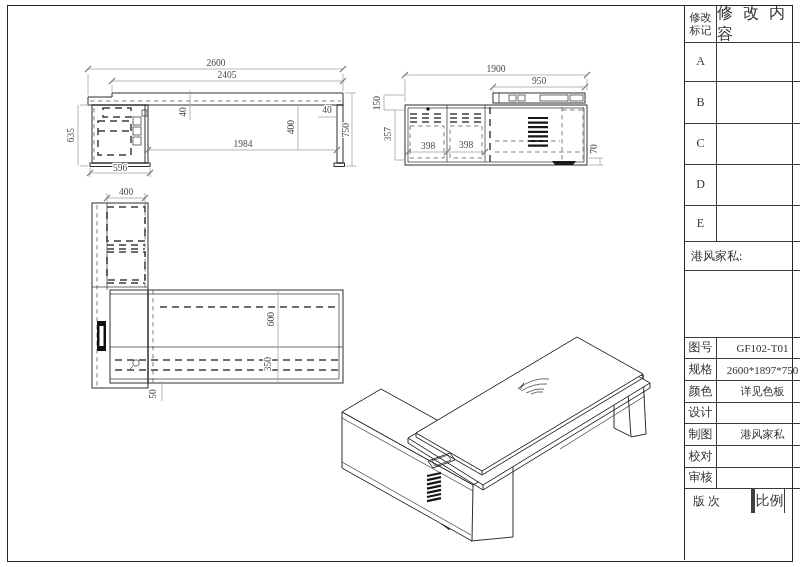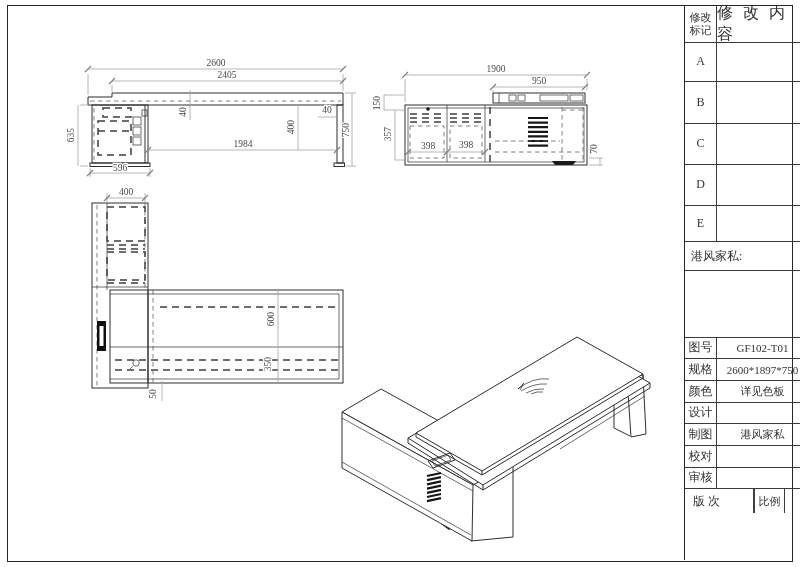--- a/index.html
+++ b/index.html
@@ -14,22 +14,22 @@
   .row{display:flex;border-bottom:1px solid #3a3a3a;box-sizing:border-box;}
   .row:last-child{border-bottom:none;}
   .cell{display:flex;align-items:center;justify-content:center;box-sizing:border-box;overflow:hidden;}
   .lbl{width:32px;border-right:1px solid #3a3a3a;flex-direction:column;line-height:1.15;}
   .val{flex:1;font-size:11px;}
   .left{justify-content:flex-start;padding-left:6px;}
   .h37{height:37px}.h39{height:39px}.h42{height:42px}.h41{height:41px}.h36{height:36px}
   .h29{height:29px}.h28{height:28px}.h67{height:67px}.h22{height:22px}.h21{height:21px}.h24{height:24px}
   .hdrc{letter-spacing:3px;font-size:16px;}
   .mk{font-size:11px;display:block;}
-  .c70{width:70px;border-right:2px solid #404040;justify-content:flex-start;padding-left:8px;letter-spacing:3px;}
-  .c30{width:30px;border-right:1px solid #3a3a3a;font-size:11px;}
+  .c70{width:70px;border-right:4px solid #404040;justify-content:flex-start;padding-left:8px;letter-spacing:3px;}
+  .c30{width:30px;border-right:1px solid #3a3a3a;font-size:14px;}
   .cfl{flex:1;}
 
   
   .ol{stroke:#2e2e2e;stroke-width:1;fill:none}
   .thin{stroke:#2e2e2e;stroke-width:.7;fill:none}
   .face{fill:#fff;stroke:#2e2e2e;stroke-width:1}
   .hid{stroke:#3f3f3f;stroke-width:1.5;stroke-dasharray:7 5;fill:none}
   .hid2{stroke:#5f5f5f;stroke-width:.8;stroke-dasharray:4.5 3.5;fill:none}
   .dim{stroke:#a3a3a3;stroke-width:.8;fill:none}
   .tick{stroke:#7d7d7d;stroke-width:1.1;fill:none}

